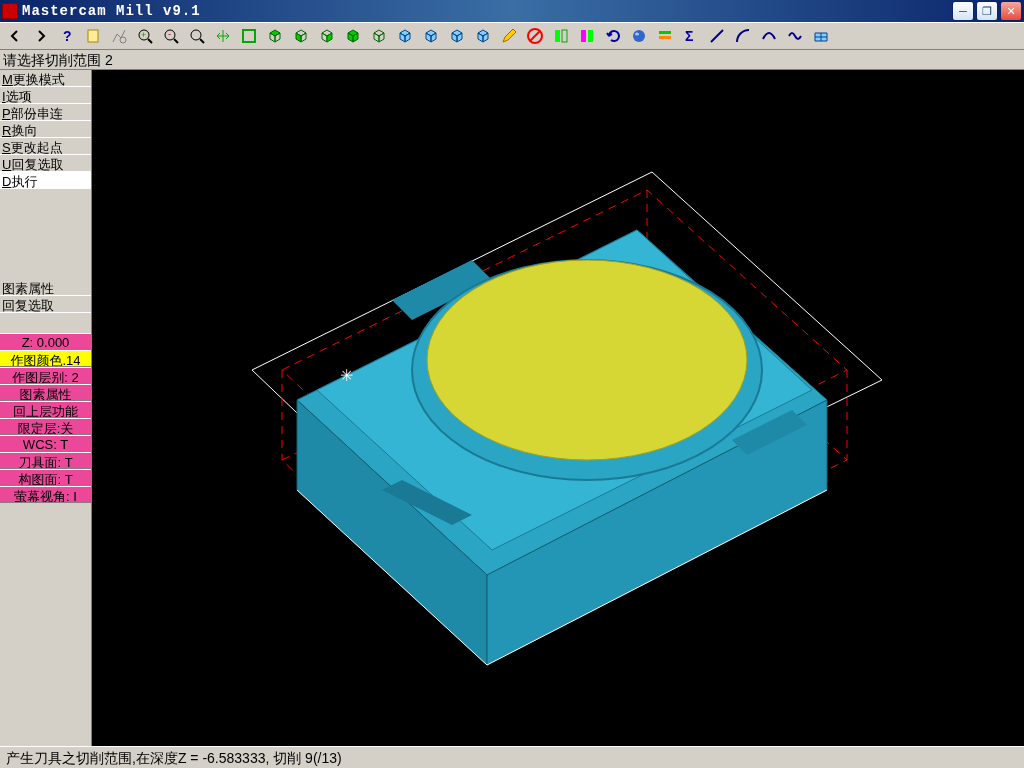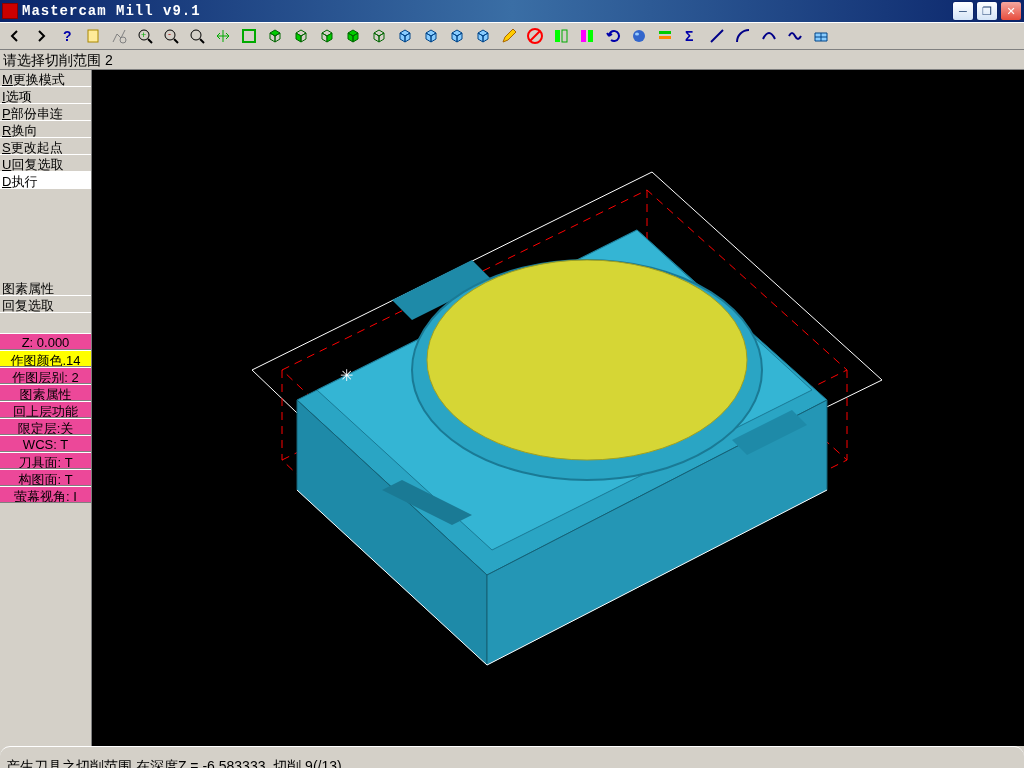--- a/index.html
+++ b/index.html
@@ -16,21 +16,21 @@
 .promptbar { height:20px; background:#d4d0c8; border-bottom:1px solid #808080; padding:2px 3px; font-size:14px; }
 .main { display:flex; height:676px; }
 .sidebar { width:92px; background:#d4d0c8; border-right:1px solid #808080; display:flex; flex-direction:column; }
 .menu-item { height:17px; padding:1px 2px; font-size:13px; background:#d4d0c8; border-bottom:1px solid #fff; cursor:pointer; white-space:nowrap; overflow:hidden; }
 .menu-item.sel { background:#fff; }
 .menu-item .u { text-decoration:underline; }
 .menu-spacer { flex:0 0 auto; }
 .status-item { height:17px; padding:1px 2px; font-size:13px; background:#ec4899; border-top:1px solid #fff; border-bottom:1px solid #808080; cursor:pointer; white-space:nowrap; overflow:hidden; text-align:center; }
 .status-item.yellow { background:#ffff00;text-align:center; }
 .viewport { flex:1; background:#000; position:relative; overflow:hidden; }
-.statusbar { height:22px; background:#d4d0c8; border-top:1px solid #fff; padding:11px 6px; font-size:14px;border-radius:10px; }
+.statusbar { height:22px; background:#d4d0c8; border-top:1px solid #fff; padding:3px 6px; font-size:14px; }
 .cursor-star { position:absolute; left:248px; top:296px; color:#fff; font-size:16px; pointer-events:none; }
 </style>
 </head>
 <body>
 
 <div class="titlebar">
   <span class="icon"></span>
   <span class="title">Mastercam Mill v9.1</span>
   <div class="winbtns">
     <div class="winbtn">─</div>

